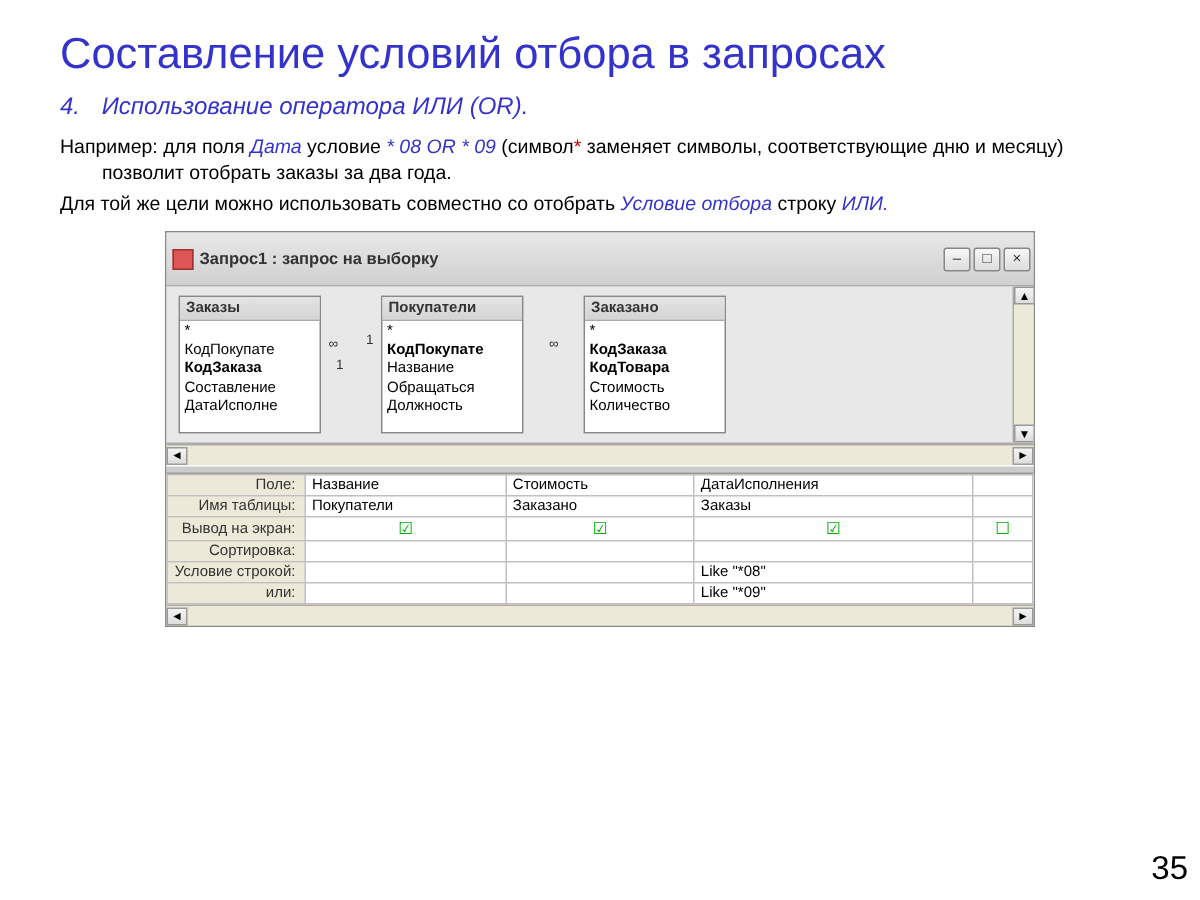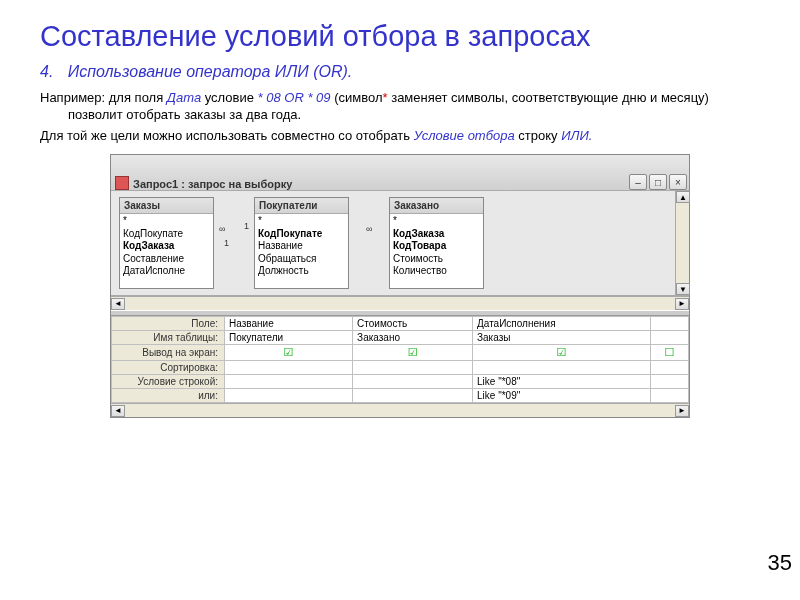--- a/index.html
+++ b/index.html
@@ -33,40 +33,40 @@
   .body-text {
     font-size: 13px;
     color: #000;
     margin: 4px 0;
     line-height: 1.32;
   }
   .highlight { color: #3333cc; font-style: italic; }
   .asterisk { color: #cc0000; }
   .page-num {
     position: absolute;
-    bottom: 24px;
+    bottom: 8px;
     right: 8px;
     font-size: 22px;
     color: #000;
   }
 
   
   .access-window {
     margin: 10px auto 0 auto;
     width: 580px;
     border: 1px solid #888;
     background: #ece9d8;
     font-family: Tahoma, Arial, sans-serif;
     font-size: 10px;
   }
   .titlebar {
     background: linear-gradient(#e8e8e8, #d0d0d0);
     height: 36px;
     display: flex;
-    align-items: flex-end;
+    align-items: center;
     padding: 0 2px 0 4px;
     border-bottom: 1px solid #aaa;
   }
   .titlebar-icon {
     width: 14px; height: 14px;
     background: #d55; border: 1px solid #933;
     margin-right: 4px;
   }
   .titlebar-text { font-weight: bold; flex: 1; color: #333; font-size: 11px; }
   .winbtns { display: flex; gap: 2px; }
@@ -127,21 +127,21 @@
   }
   .grid-table td, .grid-table th {
     border: 1px solid #c0c0c0;
     padding: 1px 4px;
     background: #fff;
     height: 14px;
   }
   .row-label {
     background: #ece9d8 !important;
     text-align: right;
-    width: 113px;
+    width: 92px;
     color: #333;
     padding-right: 6px !important;
   }
   .checkmark { color: #0a0; text-align: center; font-size: 11px; }
   .scroll-corner {
     height: 14px;
     background: #ece9d8;
     border-top: 1px solid #aaa;
     display: flex;
     align-items: center;

